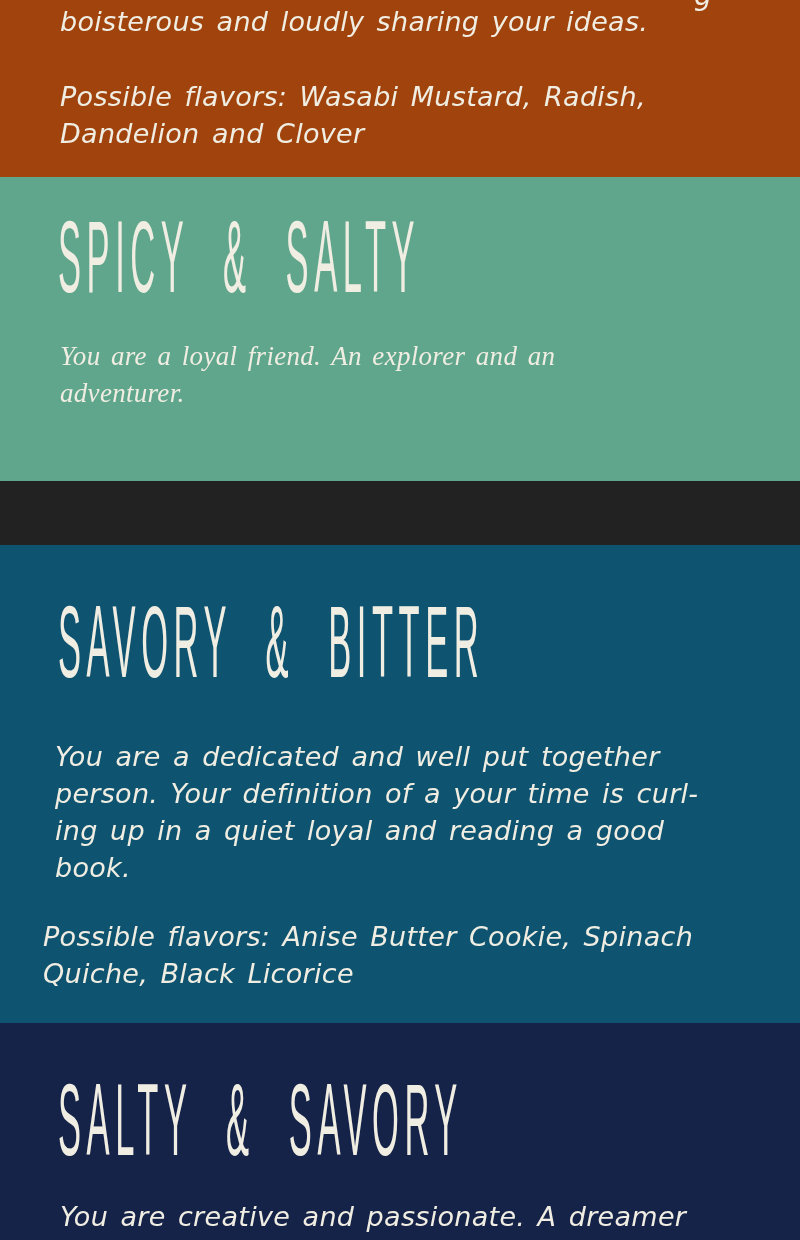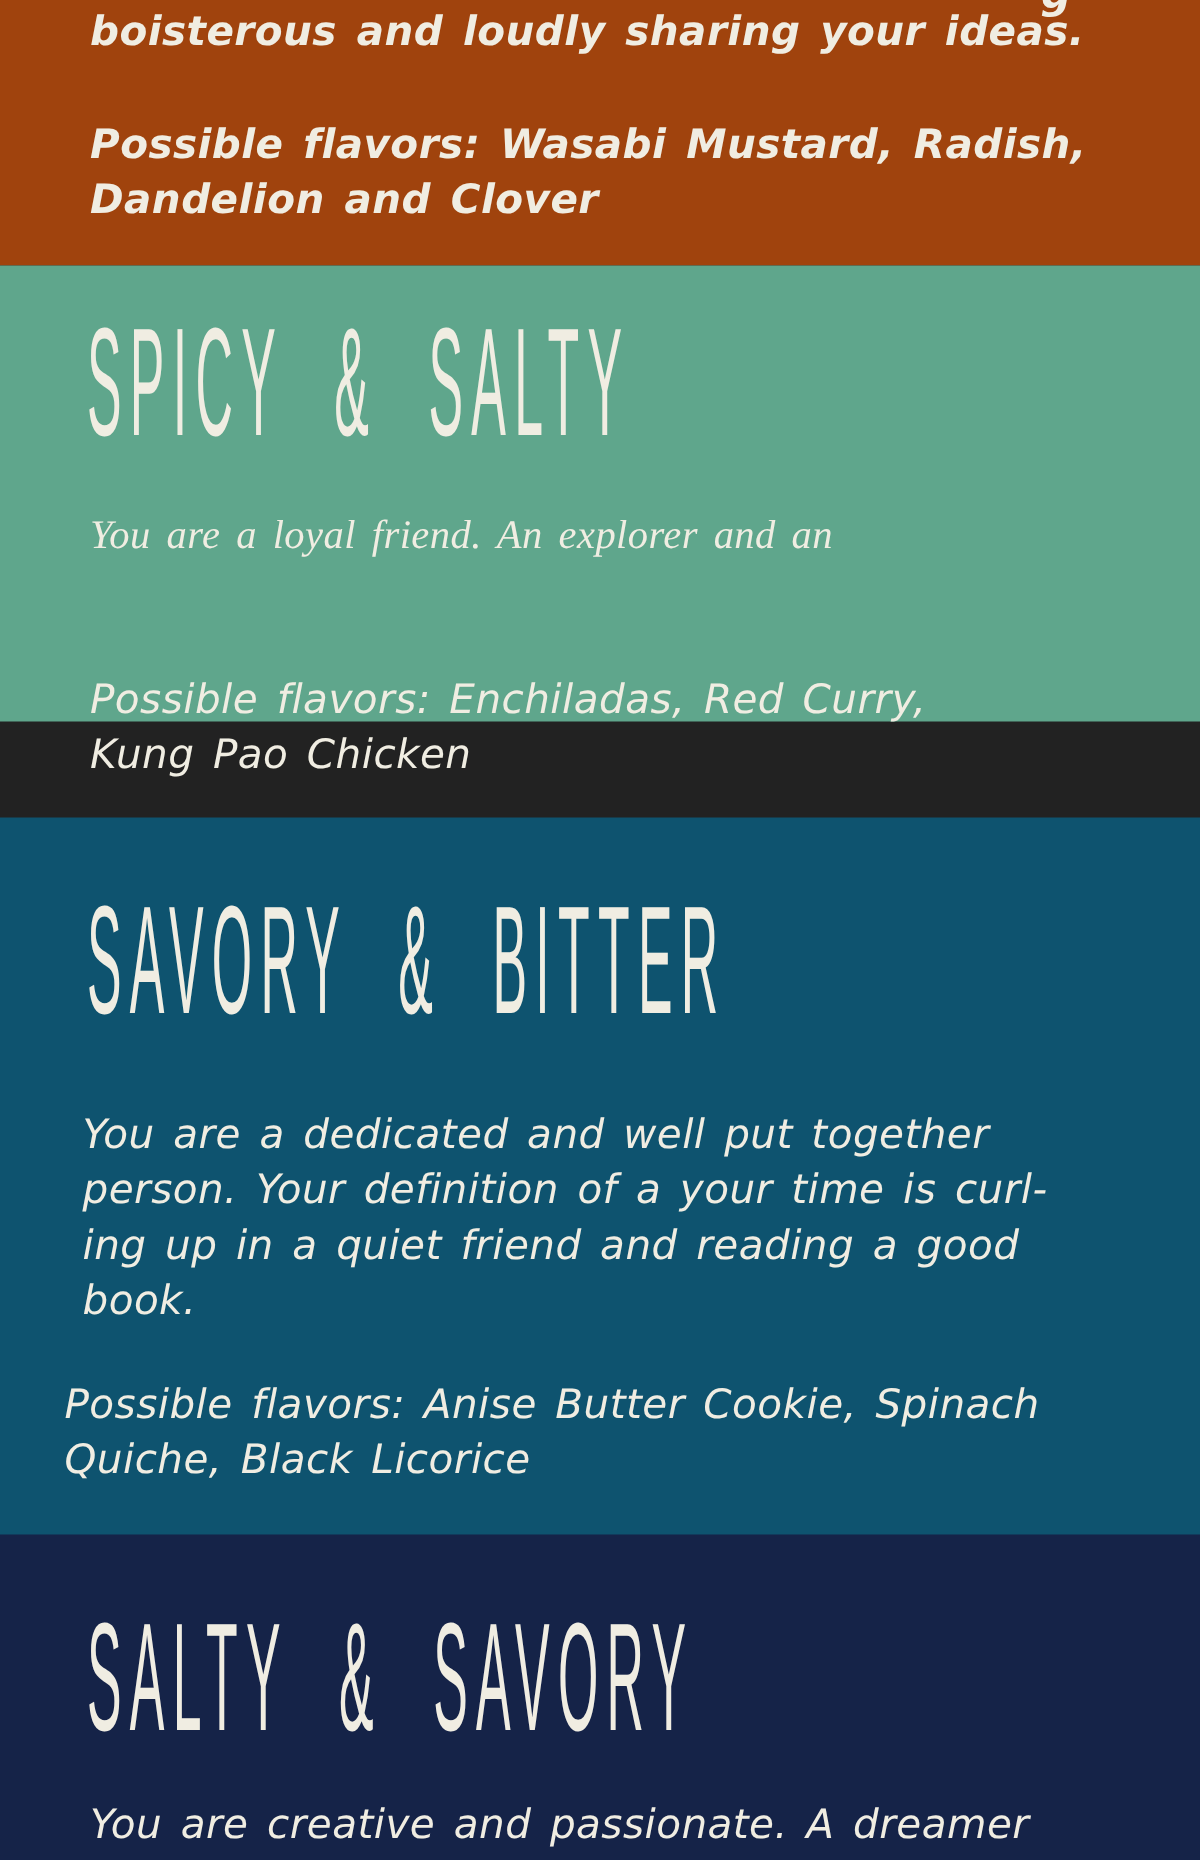--- a/index.html
+++ b/index.html
@@ -1,21 +1,21 @@
 <!DOCTYPE html>
 <html><head>
 <meta charset="utf-8">
 <style>
   html,body{margin:0;padding:0;background:#222;}
   #page{
     position:relative;width:800px;height:1240px;overflow:hidden;
     font-family:"DejaVu Sans",sans-serif;
   }
   .section{position:absolute;left:0;width:800px;}
-  #sec-rust {top:0;height:177px;font-weight:bold;}
+  #sec-rust {top:0;height:177px;}
   #sec-green{top:177px;height:304px;}
   #sec-teal {top:545px;height:588px;}
   #sec-navy {top:1023px;height:274px;}
 
   .title{position:absolute;left:58px;height:80px;}
   .title-inner{
     display:inline-block;white-space:nowrap;
     font-family:"Liberation Sans",sans-serif;
     font-size:54px;font-weight:400;
     letter-spacing:0.16em;word-spacing:0.55em;
@@ -47,35 +47,32 @@
       <div>Dandelion and Clover</div>
     </div>
   </div>
 
   <div class="section" id="sec-green" style="background: rgb(95, 166, 140);">
     <div class="title" style="top:20px;">
       <span class="title-inner">SPICY &amp; SALTY</span>
     </div>
     <div class="para" style="top:161px;font-family:Liberation Serif, serif;">
       <div>You are a loyal friend. An explorer and an</div>
-    </div>
-    <div class="para" style="top:271px;">
-      <div>Possible flavors: Enchiladas, Red Curry,</div>
-      <div>Kung Pao Chicken</div>
+      <div>adventurer.</div>
     </div>
   </div>
 
   <div class="section" id="sec-teal" style="background: rgb(14, 83, 111);">
     <div class="title" style="top:37px;">
       <span class="title-inner">SAVORY &amp; BITTER</span>
     </div>
     <div class="para" style="top:193px;left:55px;">
       <div>You are a dedicated and well put together</div>
       <div>person. Your definition of a your time is curl-</div>
-      <div>ing up in a quiet friend and reading a good</div>
+      <div>ing up in a quiet loyal and reading a good</div>
       <div>book.</div>
     </div>
     <div class="para" style="top:373px;left:43px;">
       <div>Possible flavors: Anise Butter Cookie, Spinach</div>
       <div>Quiche, Black Licorice</div>
     </div>
   </div>
 
   <div class="section" id="sec-navy" style="background: rgb(21, 35, 72);">
     <div class="title" style="top:37px;">

